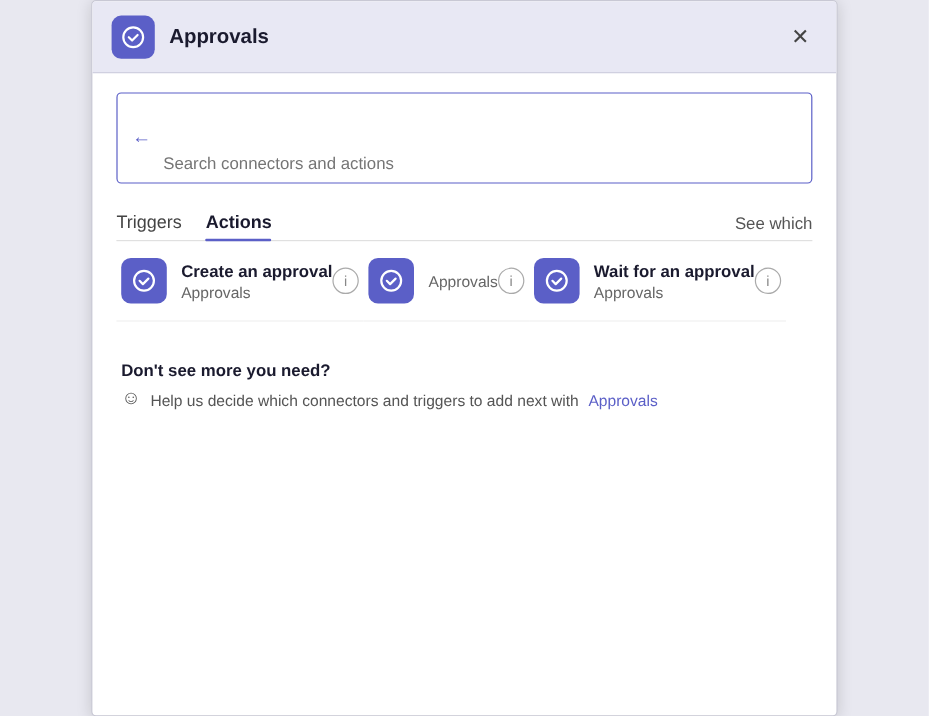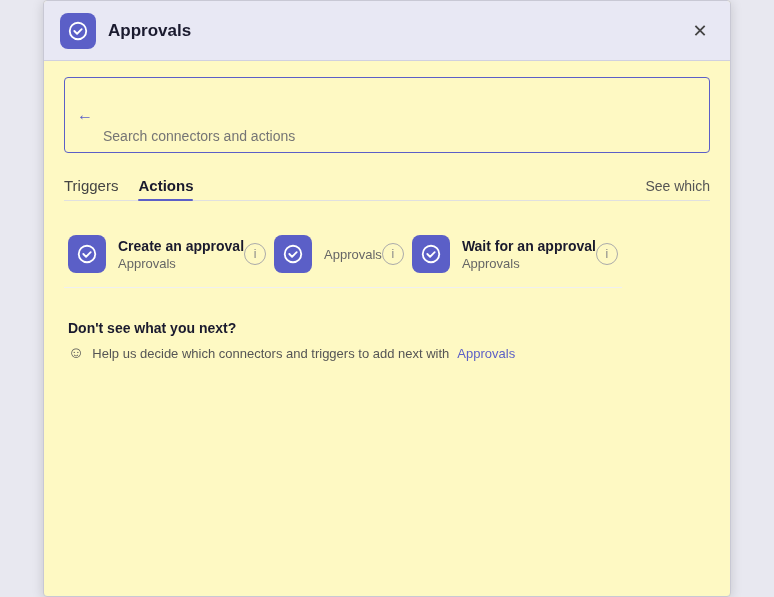--- a/index.html
+++ b/index.html
@@ -7,23 +7,23 @@
     body {
       font-family: 'Segoe UI', Arial, sans-serif;
       background: #e8e8f0;
       display: flex;
       align-items: center;
       justify-content: center;
       min-height: 100vh;
     }
 
     .window {
-      width: 688px;
+      width: 622px;
       height: 597px;
-      background: #fef9c3;
+      background: #ffffff;
       border: 1px solid #c8c8d4;
       border-radius: 4px;
       display: flex;
       flex-direction: column;
       overflow: hidden;
       box-shadow: 0 2px 12px rgba(0,0,0,0.15);
     }
 
     .title-bar {
       background: #e8e8f4;
@@ -98,21 +98,20 @@
       font-size: 14px;
       color: #777;
       flex: 1;
       background: transparent;
       margin-top: 42px;
     }
 
     .tabs {
       display: flex;
       align-items: center;
-      margin-bottom: 20px;
       border-bottom: 1px solid #e0e0e0;
     }
 
     .tab {
       font-size: 15px;
       padding: 6px 0;
       margin-right: 20px;
       cursor: pointer;
       color: #444;
       position: relative;
@@ -299,21 +298,21 @@
         <div class="action-details">
           <div class="action-title">Wait for an approval</div>
           <div class="action-subtitle">Approvals</div>
         </div>
         <div class="info-icon">i</div>
       </div>
 
     </div>
 
     <div class="footer-section">
-      <div class="footer-heading">Don't see what you next?</div>
+      <div class="footer-heading">Don't see more you need?</div>
       <div class="footer-text">
         <span class="smiley">☺</span>
         <span>Help us decide which connectors and triggers to add next with </span>
           <a class="uservoice-link">Approvals</a>
       </div>
     </div>
 
   </div>
 </div>
 

